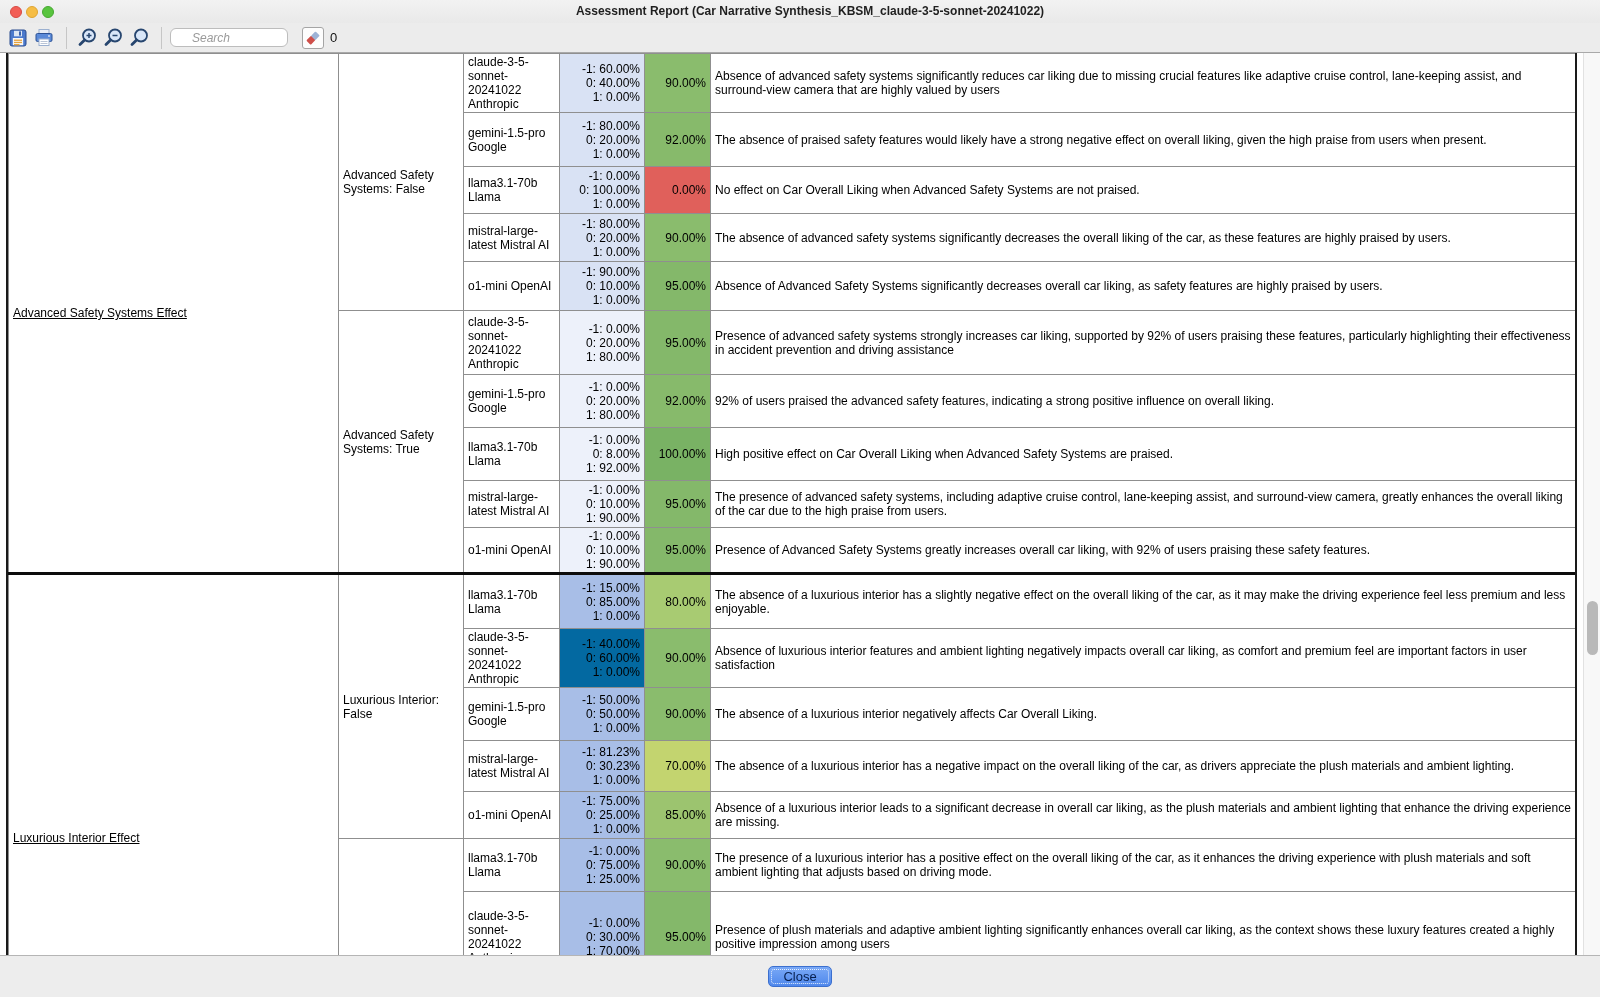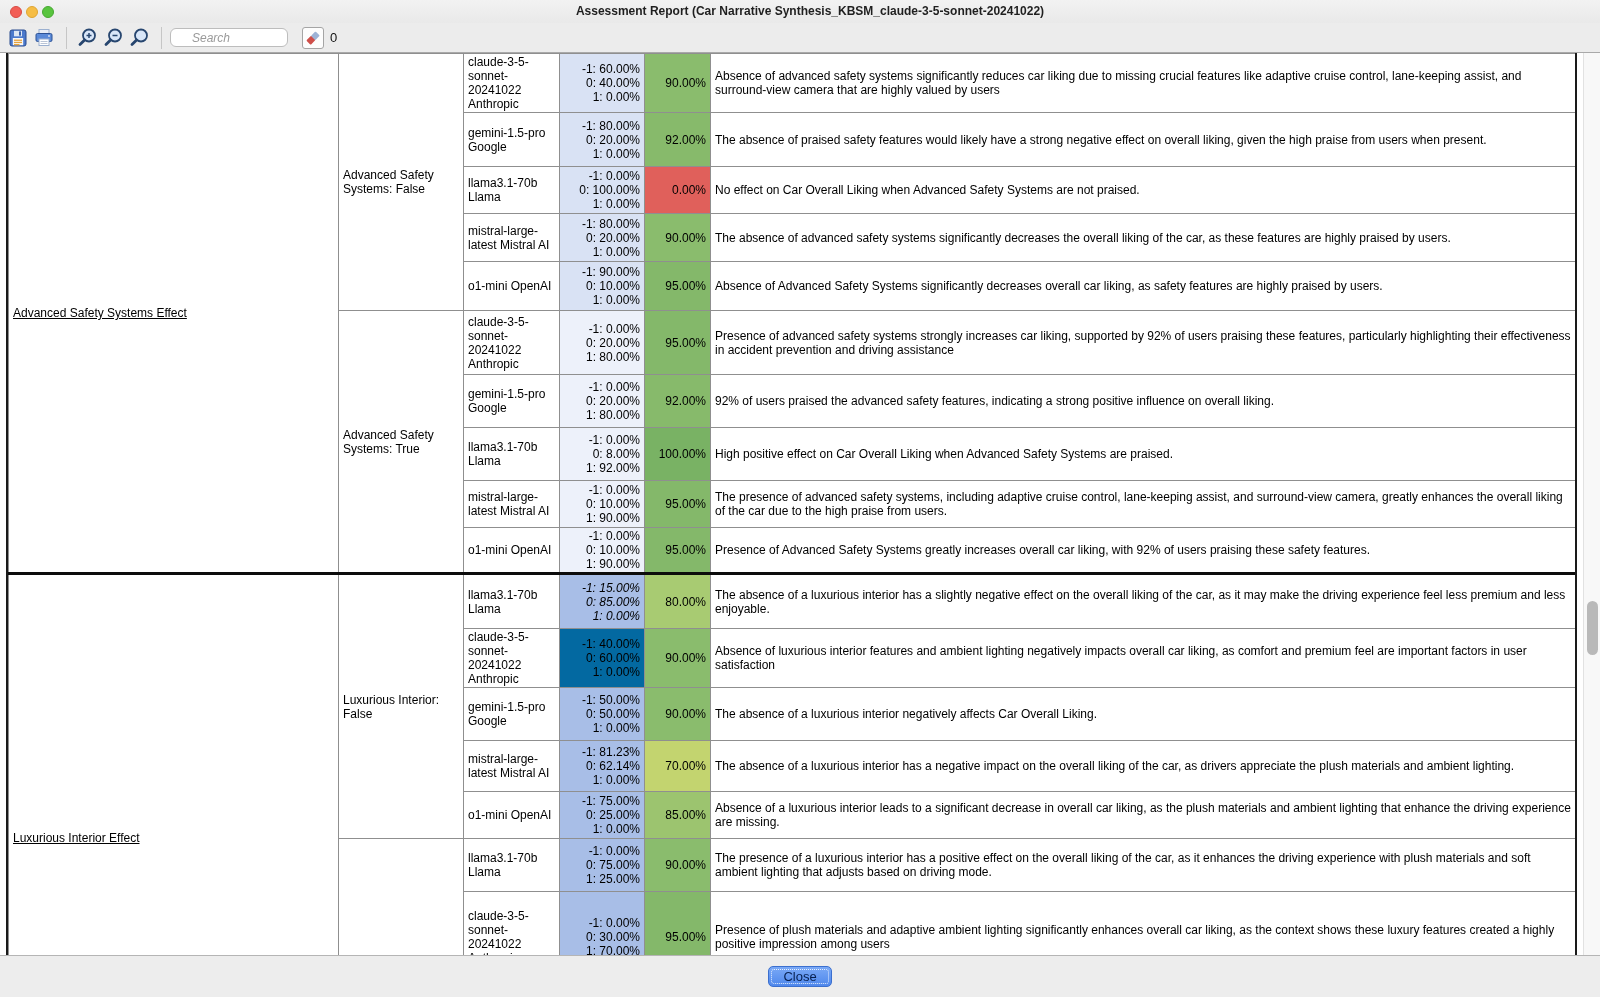--- a/index.html
+++ b/index.html
@@ -265,21 +265,21 @@
           </td>
           <td class="score" style="background: rgb(132, 184, 106);">95.00%</td>
           <td>Presence of Advanced Safety Systems greatly increases overall car liking, with 92% of users praising these safety features.</td>
         </tr>
         <tr class="group-sep" style="height: 55px;">
           <td class="effect" rowspan="7">
             <span class="effect-link lux-offset">Luxurious Interior Effect</span>
           </td>
           <td rowspan="5">Luxurious Interior: False</td>
           <td>llama3.1-70b Llama</td>
-          <td class="dist" style="background: rgb(168, 190, 231); font-style: italic;">
+          <td class="dist" style="background: rgb(168, 190, 231);">
             <div>-1: 15.00%</div>
             <div>0: 85.00%</div>
             <div>1: 0.00%</div>
           </td>
           <td class="score" style="background: rgb(168, 203, 114);">80.00%</td>
           <td>The absence of a luxurious interior has a slightly negative effect on the overall liking of the car, as it may make the driving experience feel less premium and less enjoyable.</td>
         </tr>
         <tr style="height: 57px;">
           <td>claude-3-5-sonnet-20241022 Anthropic</td>
           <td class="dist" style="background: #0369a1;">
@@ -297,21 +297,21 @@
             <div>0: 50.00%</div>
             <div>1: 0.00%</div>
           </td>
           <td class="score" style="background: rgb(138, 188, 109);">90.00%</td>
           <td>The absence of a luxurious interior negatively affects Car Overall Liking.</td>
         </tr>
         <tr style="height: 51px;">
           <td>mistral-large-latest Mistral AI</td>
           <td class="dist" style="background: rgb(168, 190, 231);">
             <div>-1: 81.23%</div>
-            <div>0: 62.14%</div>
+            <div>0: 30.23%</div>
             <div>1: 0.00%</div>
           </td>
           <td class="score" style="background: rgb(195, 212, 111);">70.00%</td>
           <td>The absence of a luxurious interior has a negative impact on the overall liking of the car, as drivers appreciate the plush materials and ambient lighting.</td>
         </tr>
         <tr style="height: 47px;">
           <td>o1-mini OpenAI</td>
           <td class="dist" style="background: rgb(168, 190, 231); margin-top: 36px;">
             <div>-1: 75.00%</div>
             <div>0: 25.00%</div>

